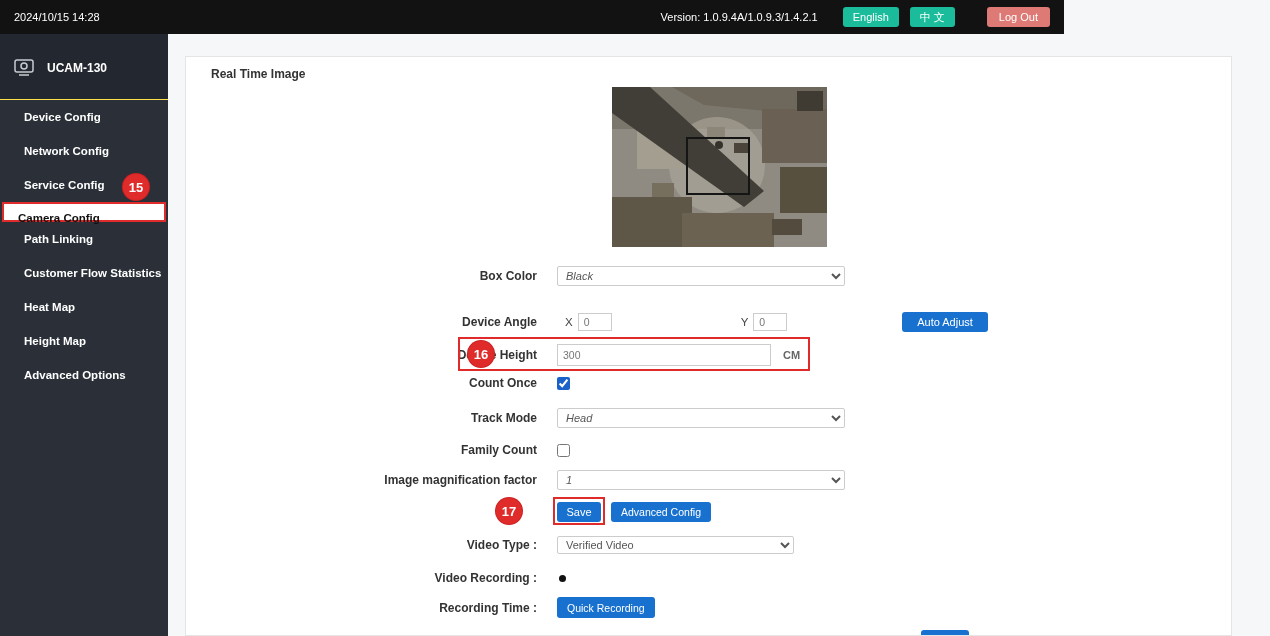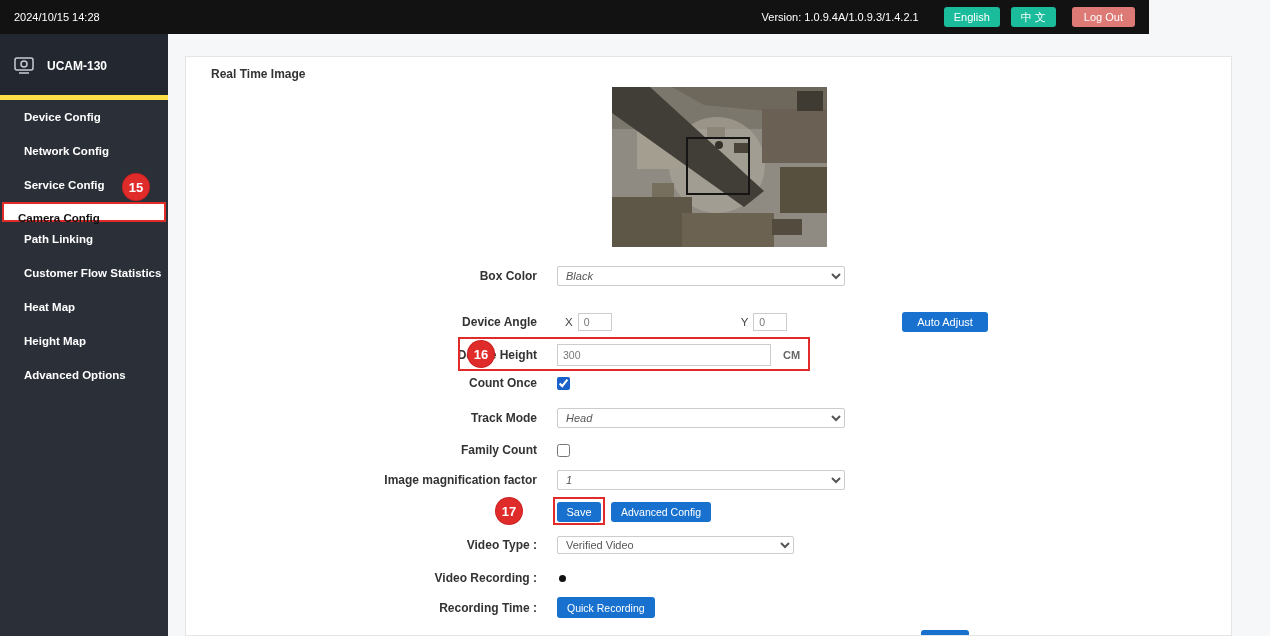--- a/index.html
+++ b/index.html
@@ -1,33 +1,33 @@
 <!DOCTYPE html>
 <html><head>
 <meta charset="utf-8">
 <style>
   * { margin:0; padding:0; box-sizing:border-box; }
   html,body { width:1270px; height:636px; overflow:hidden; }
   body { font-family:"Liberation Sans", sans-serif; background:#f6f7f8; position:relative; }
 
   
-  .topbar { position:absolute; left:0; top:0; width:1149px; height:34px; background:#121212;
+  .topbar { position:absolute; left:0; top:0; width:1064px; height:34px; background:#121212;
             display:flex; align-items:center; justify-content:space-between; padding:0 14px; z-index:20; }
   .topbar .datetime { color:#fff; font-size:11px; }
   .topbar-right { display:flex; align-items:center; }
   .topbar .version { color:#fff; font-size:11px; margin-right:14px; }
   .tb-btn { border:none; border-radius:3px; color:#fff; font-size:11px; height:20px; padding:0 10px;
             cursor:pointer; font-family:"Liberation Sans", sans-serif; }
   .tb-btn.teal { background:#1abc9c; margin-left:11px; }
-  .tb-btn.logout { background:#dd7a76; margin-left:16px; padding:0 12px; }
+  .tb-btn.logout { background:#dd7a76; margin-left:32px; padding:0 12px; }
 
   
   .sidebar { position:absolute; left:0; top:34px; width:168px; height:602px; background:#2a2f38; z-index:10; }
   .device-header { height:66px; display:flex; align-items:center; padding:2px 0 0 14px;
-                   background:#232830; border-bottom:5px solid #fde047; }
+                   background:#232830; border-bottom:1px solid #fde047; }
   .device-icon { display:inline-flex; margin-right:9px; }
   .device-name { color:#fff; font-size:12px; font-weight:bold; }
   .menu-item { height:34px; line-height:34px; padding-left:24px; color:#fff; font-size:11.5px;
                font-weight:bold; cursor:pointer; }
   .menu-item.selected { background:#fff; color:#111; border:2px solid #e02b2b; margin:0 2px;
                         height:20px; line-height:28px; padding-left:14px; }
 
   
   .panel { position:absolute; left:185px; top:56px; width:1047px; height:580px; background:#fff;
            border:1px solid #e4e5e7; overflow:hidden; }

